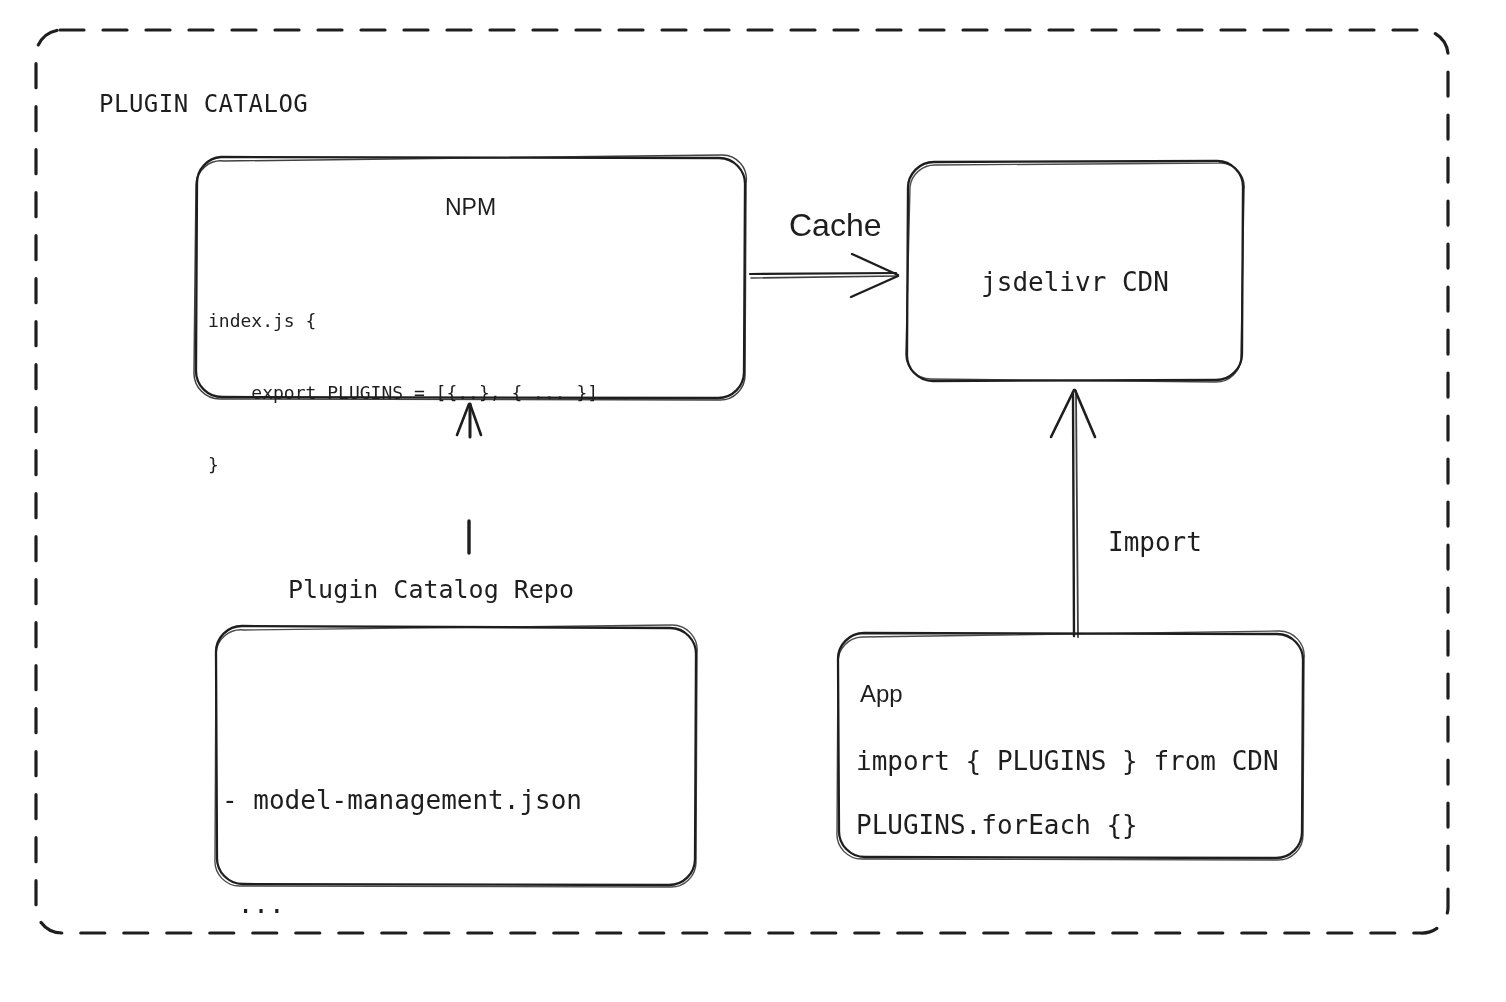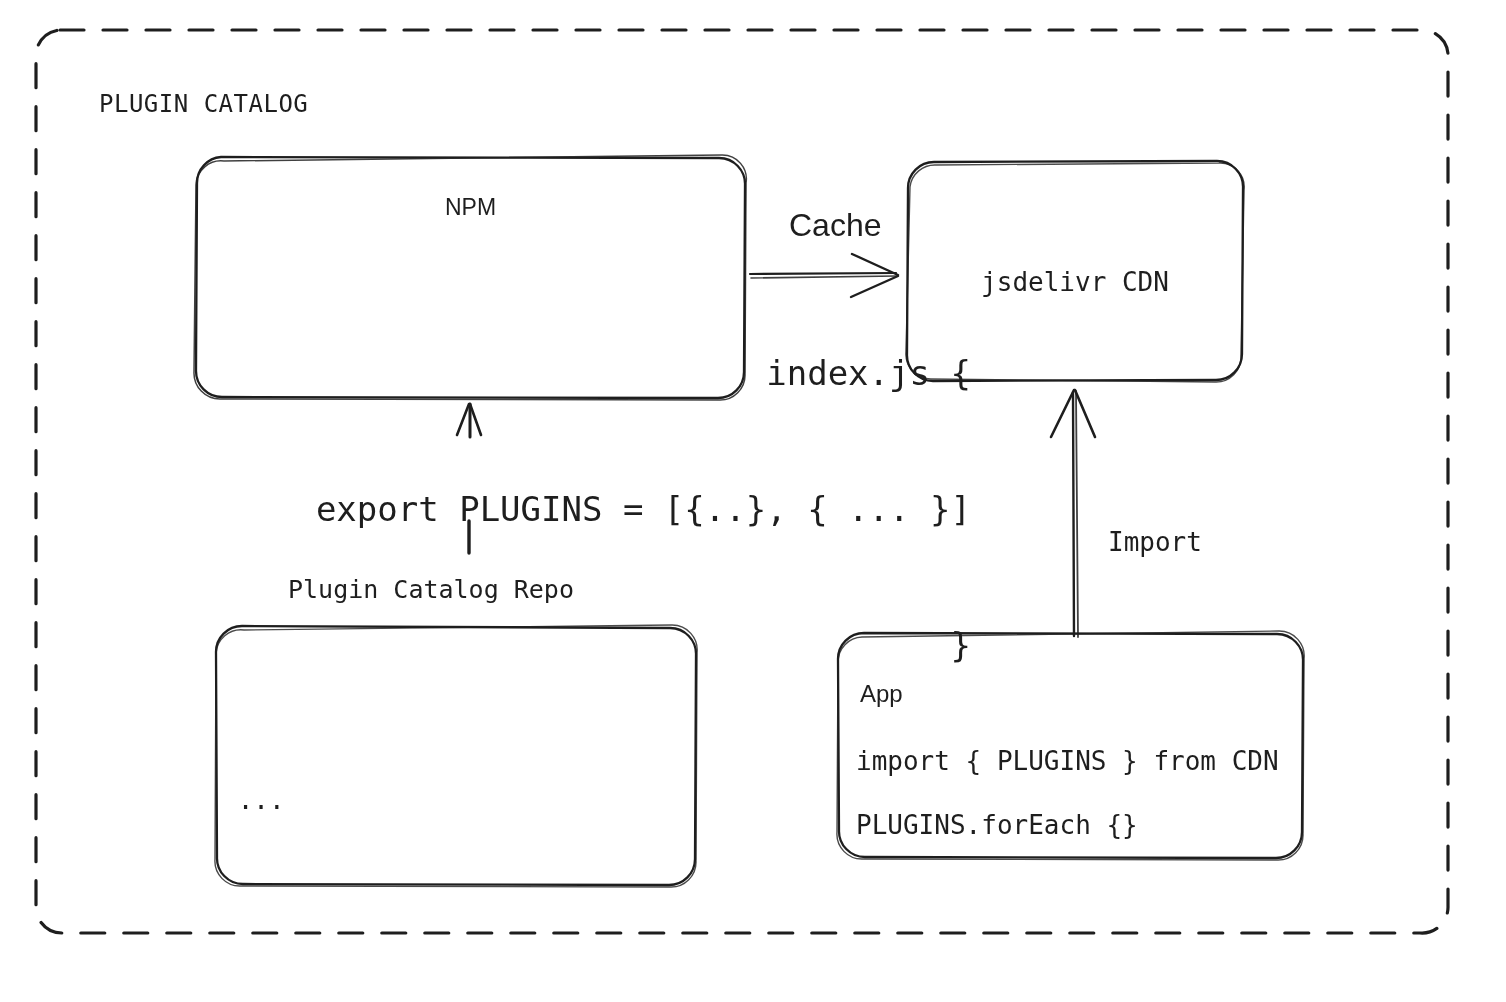--- a/index.html
+++ b/index.html
@@ -54,25 +54,24 @@
 
   
   #npm-title {
     left: 196px;
     top: 193px;
     width: 549px;
     text-align: center;
     font-size: 23px;
   }
   #npm-code {
-    left: 234px;
+    left: 208px;
     top: 253px;
-    font-size: 34px;
+    font-size: 18px;
     line-height: 1.33;
-    text-align: right;
   }
 
   
   #cdn-title {
     left: 908px;
     top: 258px;
     width: 334px;
     text-align: center;
     font-size: 26px;
   }
@@ -196,20 +195,21 @@
   <div class="txt mono" id="cdn-title">jsdelivr CDN</div>
 
   <div class="txt mono" id="cache-label" style="font-family:'Liberation Sans','DejaVu Sans',sans-serif;">Cache</div>
 
   <div class="txt mono" id="build-label">
   </div>
 
   <div class="txt mono" id="repo-label">Plugin Catalog Repo</div>
 
   <div class="txt mono" id="repo-code">
+    <div>- model-management.json</div>
     <div> ...</div>
   </div>
 
   <div class="txt mono" id="import-label">Import</div>
 
   <div class="txt sans" id="app-title">App</div>
 
   <div class="txt mono" id="app-line1">import { PLUGINS } from CDN</div>
 
   <div class="txt mono" id="app-line2">PLUGINS.forEach {}</div>

